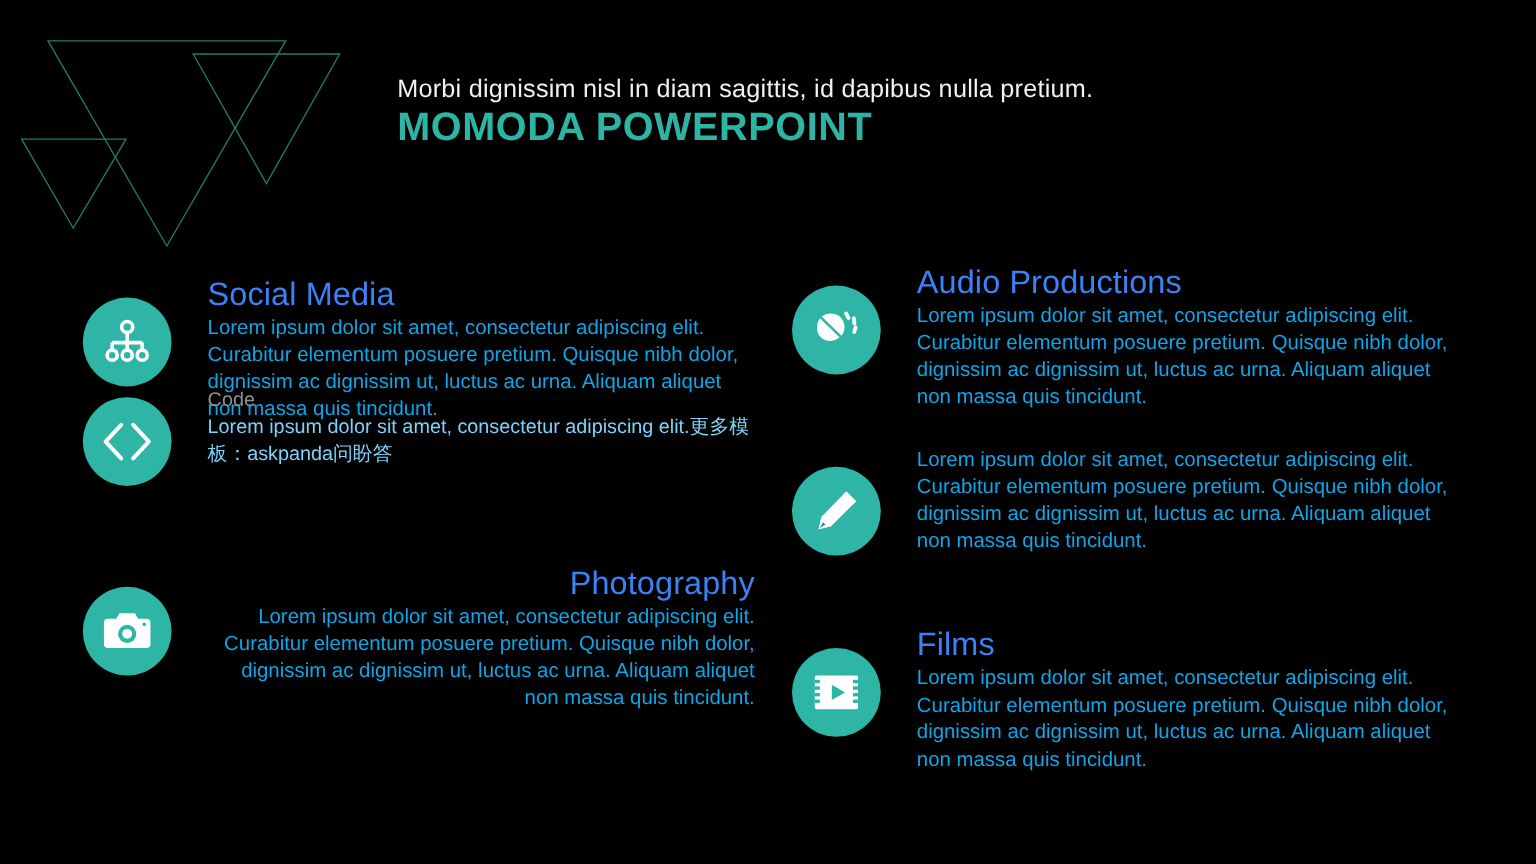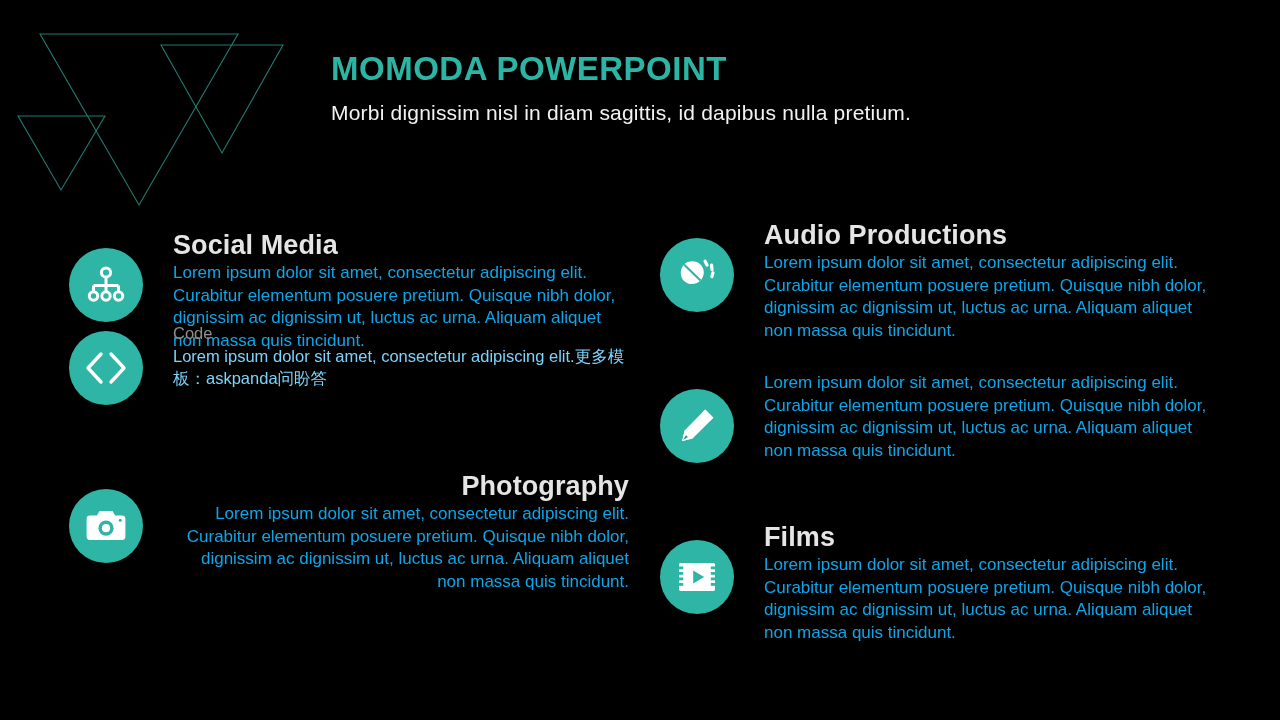--- a/index.html
+++ b/index.html
@@ -74,22 +74,22 @@
   }
   .icon-circle svg { display: block; }
 
   .item-body {
     margin-left: 104px;
     padding-top: 0px;
   }
 
   .item-title {
     font-size: 27px;
-    font-weight: bold;
-    color: #e5e5e5;
+    font-weight: normal;
+    color: #3b82f6;
     line-height: 1.08;
     margin-bottom: 2px;
     letter-spacing: 0.1px;
   }
   .item-text {
     font-size: 17px;
     line-height: 22.5px;
     color: #0ea5e9;
     font-weight: normal;
   }
@@ -112,22 +112,22 @@
 
 <div id="slide">
 
   <svg id="deco" viewBox="0 0 330 230" width="330" height="230">
     <polygon points="40,34 238,34 139,205" fill="none" stroke="#1f7d72" stroke-width="1.1"></polygon>
     <polygon points="161,45 283,45 222,153" fill="none" stroke="#1f7d72" stroke-width="1.1"></polygon>
     <polygon points="18,116 105,116 61,190" fill="none" stroke="#1f7d72" stroke-width="1.1"></polygon>
   </svg>
 
   <div id="header">
+    <div id="slide-subtitle">Morbi dignissim nisl in diam sagittis, id dapibus nulla pretium.</div>
     <div id="slide-title">MOMODA POWERPOINT</div>
-    <div id="slide-subtitle">Morbi dignissim nisl in diam sagittis, id dapibus nulla pretium.</div>
   </div>
 
   <div class="col" id="col-left">
 
     <div class="item" style="height:155px;">
       <div class="icon-circle" style="top:17px;">
         <span>
           <svg width="40" height="40" viewBox="0 0 40 40">
             <circle cx="20" cy="7.5" r="4.6" fill="none" stroke="#fff" stroke-width="3"></circle>
             <line x1="20" y1="12.6" x2="20" y2="20.5" stroke="#fff" stroke-width="3"></line>

